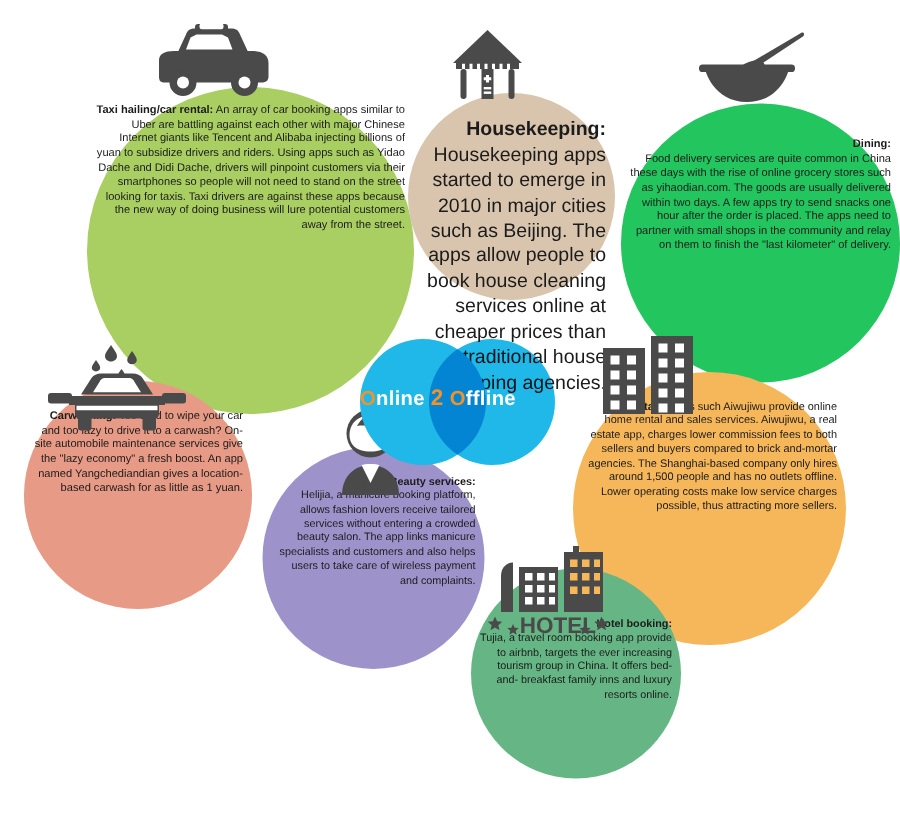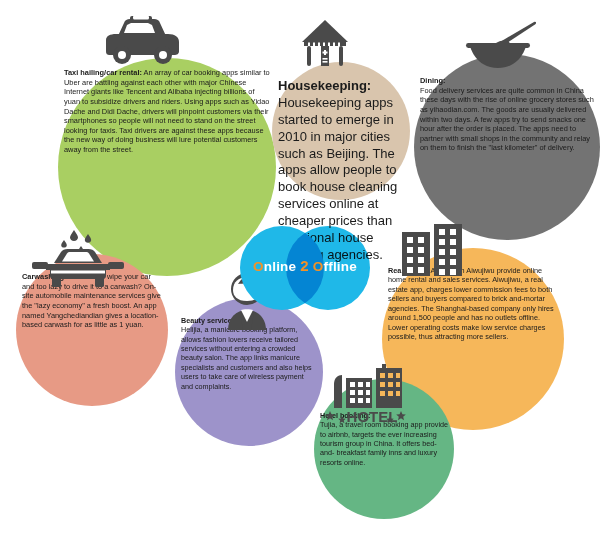--- a/index.html
+++ b/index.html
@@ -8,36 +8,36 @@
     background:#ffffff;
     font-family:"Liberation Sans", sans-serif;
     overflow:hidden;
     position:relative;
   }
   #stage{position:absolute;left:0;top:0;width:600px;height:548px;}
 
   .bubble{position:absolute;border-radius:50%;box-sizing:border-box;}
   .bubble .txt{
     position:absolute;left:0;right:0;
-    text-align:left;
+    text-align:right;
     color:#1b1b1b;
     line-height:1.30;
     padding:0 6px;
     box-sizing:border-box;
   }
   .bubble .txt b{font-weight:bold;}
 
   
   .b-taxi{left:58px;top:58px;width:218px;height:218px;background:#a9cf62;}
   .b-taxi .txt{top:10px;font-size:7.4px;}
 
   .b-house{left:272px;top:62px;width:138px;height:138px;background:#d9c5ad;}
   .b-house .txt{top:16px;font-size:13px;}
 
-  .b-dine{left:414px;top:54px;width:186px;height:186px;background:#737373;}
+  .b-dine{left:414px;top:69px;width:186px;height:186px;background:#22c55e;}
   .b-dine .txt{top:22px;font-size:7.4px;}
 
   .b-wash{left:16px;top:254px;width:152px;height:152px;background:#e79a85;}
   .b-wash .txt{top:18px;font-size:7.4px;}
 
   .b-beauty{left:175px;top:298px;width:148px;height:148px;background:#9d93ca;}
   .b-beauty .txt{top:18px;font-size:7.2px;}
 
   .b-real{left:382px;top:248px;width:182px;height:182px;background:#f6b75a;}
   .b-real .txt{top:18px;font-size:7.3px;}
@@ -56,21 +56,21 @@
   .ic-hotel{left:320px;top:364px;width:104px;height:62px;}
 
   
   .venn{position:absolute;left:240px;top:226px;width:130px;height:84px;}
   .venn .c{position:absolute;top:0;width:84px;height:84px;border-radius:50%;
            background:#1fb8e8;}
   .venn .c.left{left:0;}
   .venn .c.right{left:46px;mix-blend-mode:multiply;}
   .venn .label{
     position:absolute;left:0;right:0;top:31px;
-    text-align:center;font-size:13.5px;font-weight:bold;
+    text-align:left;font-size:13.5px;font-weight:bold;
     color:#ffffff;letter-spacing:.2px;white-space:nowrap;
     font-family:"Liberation Sans", sans-serif;
   }
   .venn .label .o{color:#f39227;}
   .venn .label .two{color:#f39227;font-size:15px;padding:0 4px;}
 </style>
 </head>
 <body>
 
 <div id="stage">

